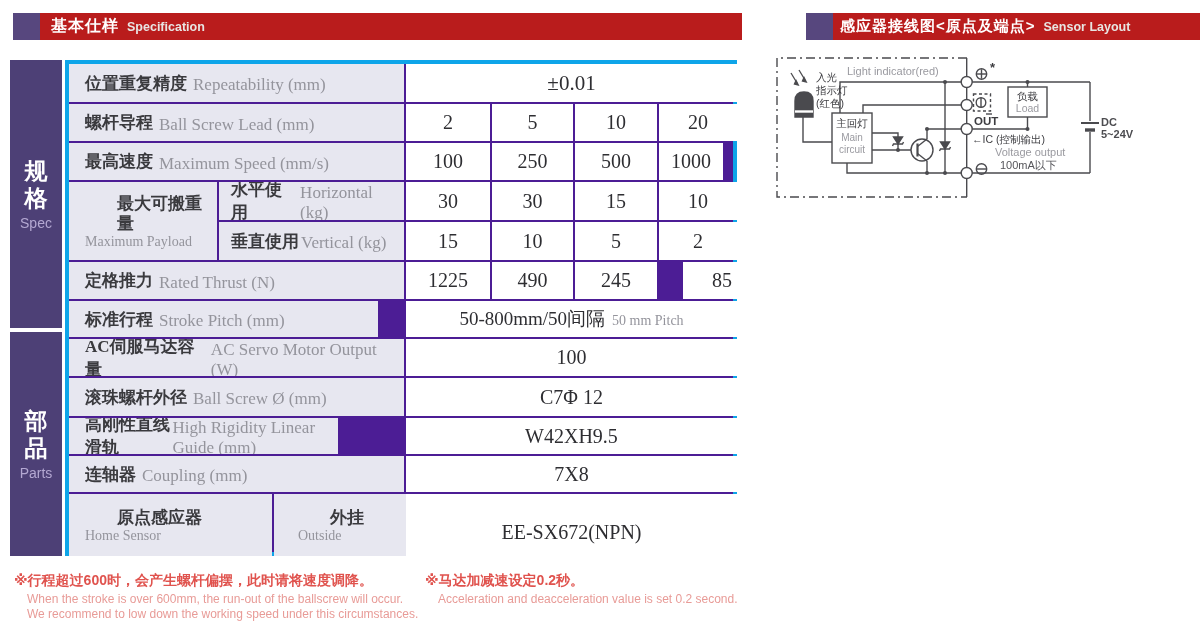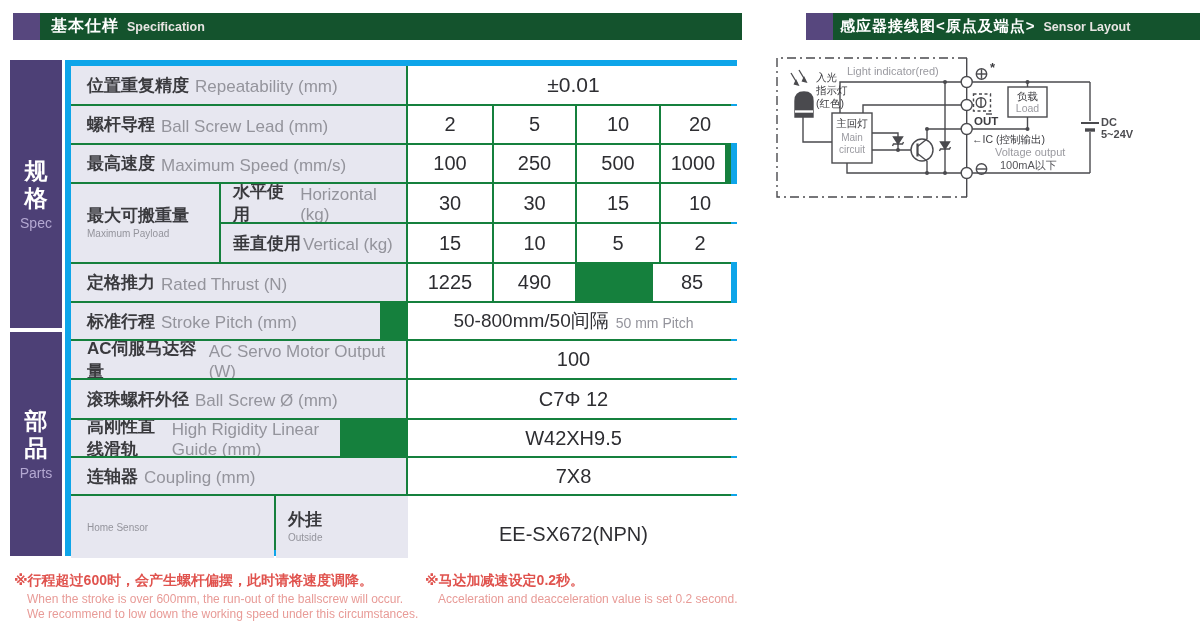--- a/index.html
+++ b/index.html
@@ -1,40 +1,40 @@
 <!DOCTYPE html>
 <html><head>
 <meta charset="utf-8">
 <style>
   * { margin:0; padding:0; box-sizing:border-box; }
   html,body { width:1200px; height:632px; background:#ffffff;
     font-family:"Liberation Sans","DejaVu Sans",sans-serif; position:relative; overflow:hidden; }
 
   
-  .hbar { position:absolute; height:27px; background:#14532d; display:flex; align-items:center; }
+  .hbar { position:absolute; height:27px; background:#b91c1c; display:flex; align-items:center; }
   .hbar .sq { position:absolute; left:0; top:0; width:27px; height:27px; background:#57477e; }
   .hbar .zh { color:#ffffff; font-weight:bold; font-size:16px; letter-spacing:1px; }
   .hbar .en { color:#e8e5e3; font-size:12.5px; font-weight:bold; margin-left:8px;text-align:right; }
 
   
   .sidebar { position:absolute; left:10px; width:52px; background:#4d4076;
     display:flex; flex-direction:column; align-items:center; justify-content:center; }
   .sidebar .ch { color:#ffffff; font-size:23px; font-weight:bold; line-height:27px; }
   .sidebar .sub { color:#b4a8d2; font-size:14px; margin-top:3px; }
 
   
   .spec-table { position:absolute; left:65px; top:60px; width:672px; height:496px;
-    background:#15803d; border:6px solid #0ea5e9; }
+    background:#4c1d95; border:4px solid #0ea5e9;font-family:Liberation Serif, serif; }
   .cell { position:absolute; overflow:hidden; }
   .lab { background:#e7e7f0; display:flex; align-items:baseline; padding-left:16px; }
   .lab .zh { font-size:17px; font-weight:bold; color:#3a3a3e; align-self:center; }
   .lab .en { font-size:17px; color:#94949c; margin-left:6px; align-self:center; padding-top:4px; }
   .lab2 { background:#e7e7f0; display:flex; flex-direction:column; justify-content:center; padding-left:16px; }
-  .lab2 .zh { font-size:17px; font-weight:bold; color:#3a3a3e; line-height:20px; }
-  .lab2 .en { font-size:10px; color:#94949c; line-height:15px; }
+  .lab2 .zh { font-size:17px; font-weight:bold; color:#3a3a3e; line-height:20px;margin-left:32px; }
+  .lab2 .en { font-size:14px; color:#94949c; line-height:15px; }
   .val { background:#ffffff; display:flex; align-items:center; justify-content:center;
     font-size:20px; color:#2e2e32; }
   .val .gray { font-size:14px; color:#94949c; margin-left:7px; padding-top:3px; }
 
   
   .note-zh { position:absolute; color:#e0534e; font-size:14px; font-weight:bold; }
   .note-en { position:absolute; color:#e89b97; font-size:12px; }
 
   
   .diagram { position:absolute; left:770px; top:45px; width:430px; height:170px; }
@@ -112,21 +112,22 @@
   <div class="cell val" style="left:423px;top:158px;width:81px;height:38px">10</div>
   <div class="cell val" style="left:506px;top:158px;width:82px;height:38px">5</div>
   <div class="cell val" style="left:590px;top:158px;width:78px;height:38px">2</div>
 
   <div class="cell lab" style="left:0;top:198px;width:335px;height:37px">
     <span class="zh">定格推力</span>
     <span class="en">Rated Thrust (N)</span>
   </div>
   <div class="cell val" style="left:337px;top:198px;width:84px;height:37px">1225</div>
   <div class="cell val" style="left:423px;top:198px;width:81px;height:37px">490</div>
-  <div class="cell val" style="left:582px;top:198px;width:78px;height:37px">85</div>
+  <div class="cell val" style="left:506px;top:198px;width:82px;height:37px">245</div>
+  <div class="cell val" style="left:614px;top:198px;width:78px;height:37px">85</div>
 
   <div class="cell lab" style="left:0;top:237px;width:309px;height:36px">
     <span class="zh">标准行程</span>
     <span class="en">Stroke Pitch (mm)</span>
   </div>
   <div class="cell val" style="left:337px;top:237px;width:331px;height:36px;font-size:19px">
     <span>50-800mm/50间隔</span>
     <span class="gray">50 mm Pitch</span>
   </div>
 
@@ -148,23 +149,24 @@
   </div>
   <div class="cell val" style="left:337px;top:354px;width:331px;height:36px">W42XH9.5</div>
 
   <div class="cell lab" style="left:0;top:392px;width:335px;height:36px">
     <span class="zh">连轴器</span>
     <span class="en">Coupling (mm)</span>
   </div>
   <div class="cell val" style="left:337px;top:392px;width:331px;height:36px">7X8</div>
 
   <div class="cell lab2" style="left:0;top:430px;width:203px;height:62px">
+    <span class="zh">原点感应器</span>
     <span class="en">Home Sensor</span>
   </div>
-  <div class="cell lab2" style="left:205px;top:430px;width:141px;height:62px;padding-left:12px">
+  <div class="cell lab2" style="left:205px;top:430px;width:141px;height:62px;padding-left:24px">
     <span class="zh">外挂</span>
     <span class="en">Outside</span>
   </div>
   <div class="cell val" style="left:337px;top:430px;width:331px;height:76px">EE-SX672(NPN)</div>
 </div>
 
 <div class="note-zh" style="left:14px; top:572px;">※行程超过600时，会产生螺杆偏摆，此时请将速度调降。</div>
 <div class="note-en" style="left:27px; top:592px;">When the stroke is over 600mm, the run-out of the ballscrew will occur.</div>
 <div class="note-en" style="left:27px; top:607px;">We recommend to low down the working speed under this circumstances.</div>
 <div class="note-zh" style="left:425px; top:572px;">※马达加减速设定0.2秒。</div>

